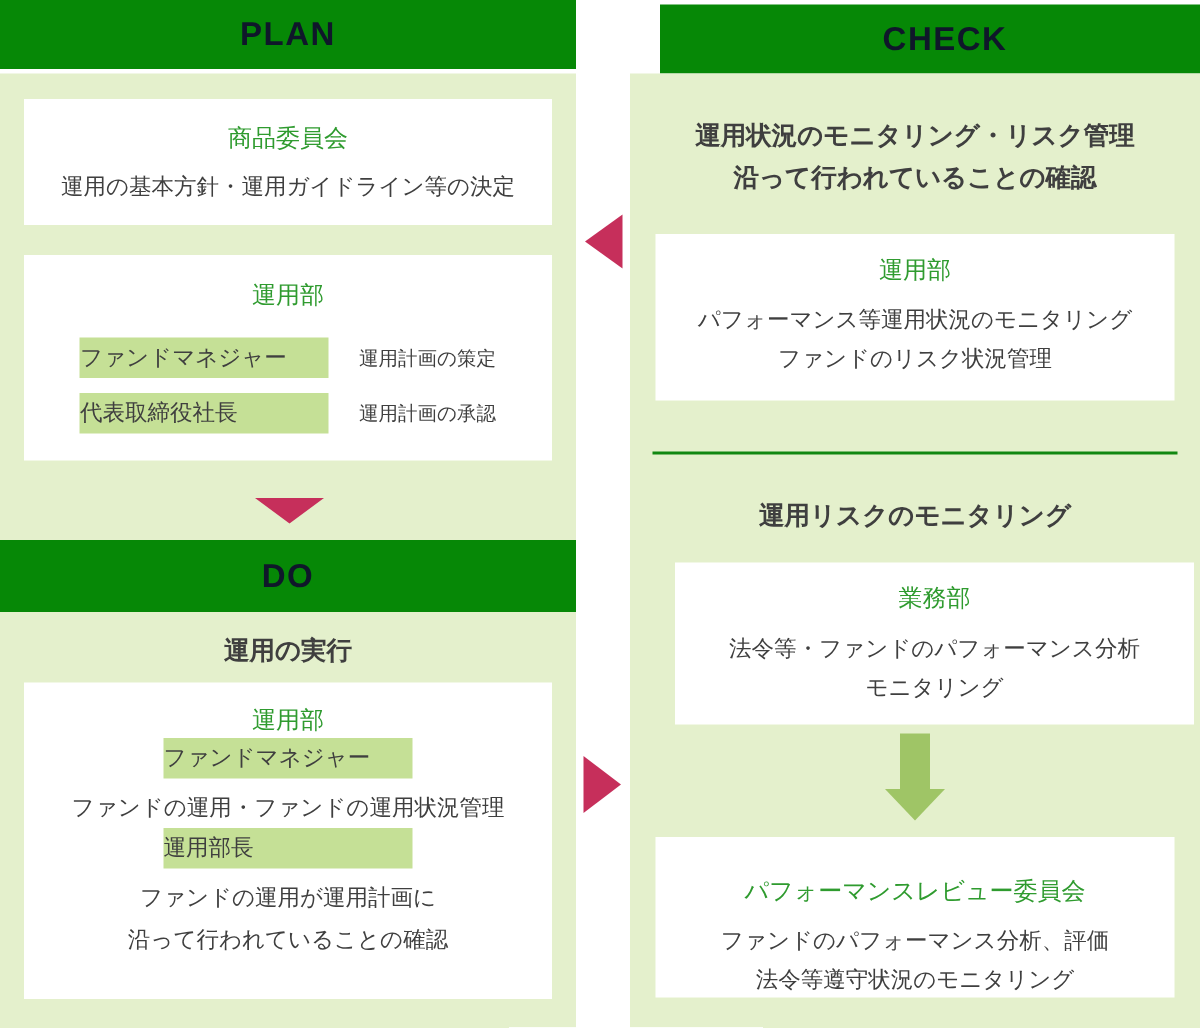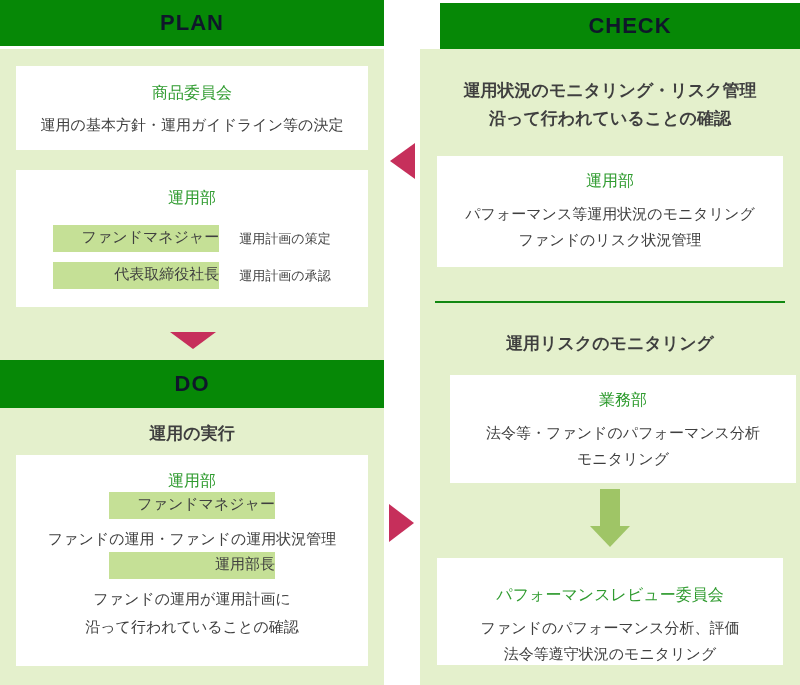--- a/index.html
+++ b/index.html
@@ -34,21 +34,21 @@
   .box-title{color:var(--green-text);font-size:16px;line-height:22px;text-align:center;}
   .box-text{color:var(--body-text);font-size:15px;line-height:26px;text-align:center;}
 
   
   .box1{left:16px;top:17px;width:352px;height:84px;padding-top:16px;}
   .box1 .box-title{margin-bottom:8px;}
   .box2{left:16px;top:121px;width:352px;height:137px;padding-top:17px;}
   .badge-row{display:flex;justify-content:center;align-items:center;gap:20px;margin-top:16px;}
   .badge-row + .badge-row{margin-top:10px;}
   .badge{display:block;width:166px;height:27px;line-height:27px;background:var(--badge-bg);
-    color:var(--body-text);font-size:15px;text-align:right;font-family:Liberation Mono, monospace;}
+    color:var(--body-text);font-size:15px;text-align:left;}
   .badge-desc{font-size:13px;color:var(--body-text);}
 
   
   .panel-subtitle{position:absolute;left:0;top:14px;width:100%;text-align:center;
     font-size:17px;font-weight:bold;color:var(--body-text);line-height:24px;}
   .box3{left:16px;top:47px;width:352px;height:211px;padding-top:15px;}
   .box3 .badge{margin:0 auto;}
   .badge-b1{margin-top:19px;}
   .box3 .desc1{margin-top:7px;}
   .badge-b2{margin-top:14px;}

